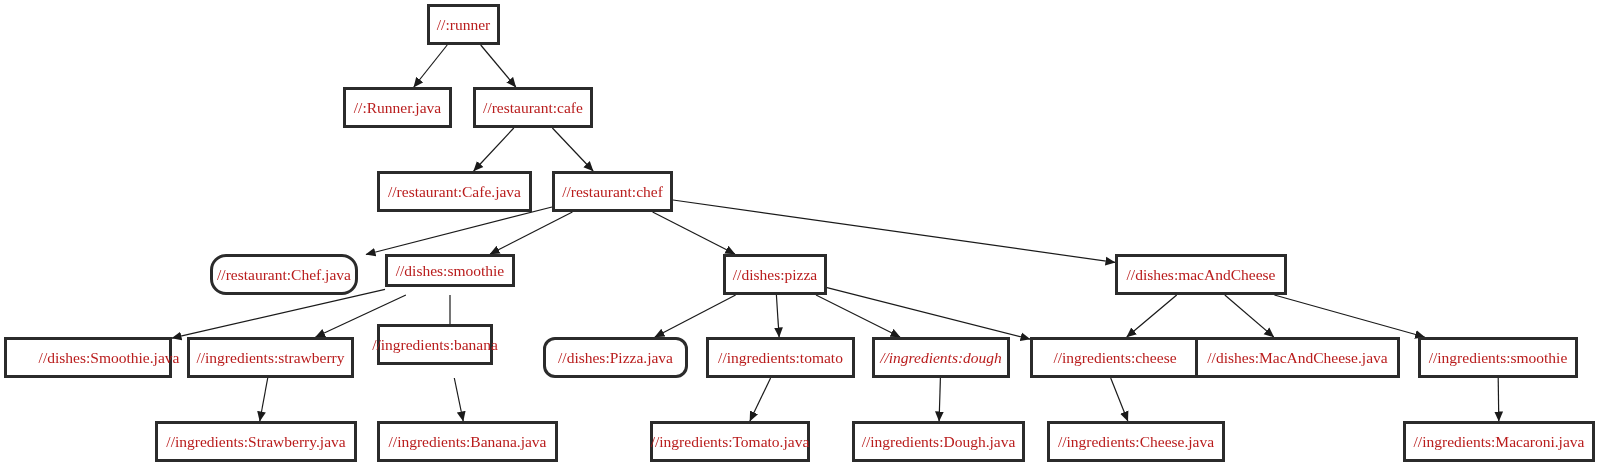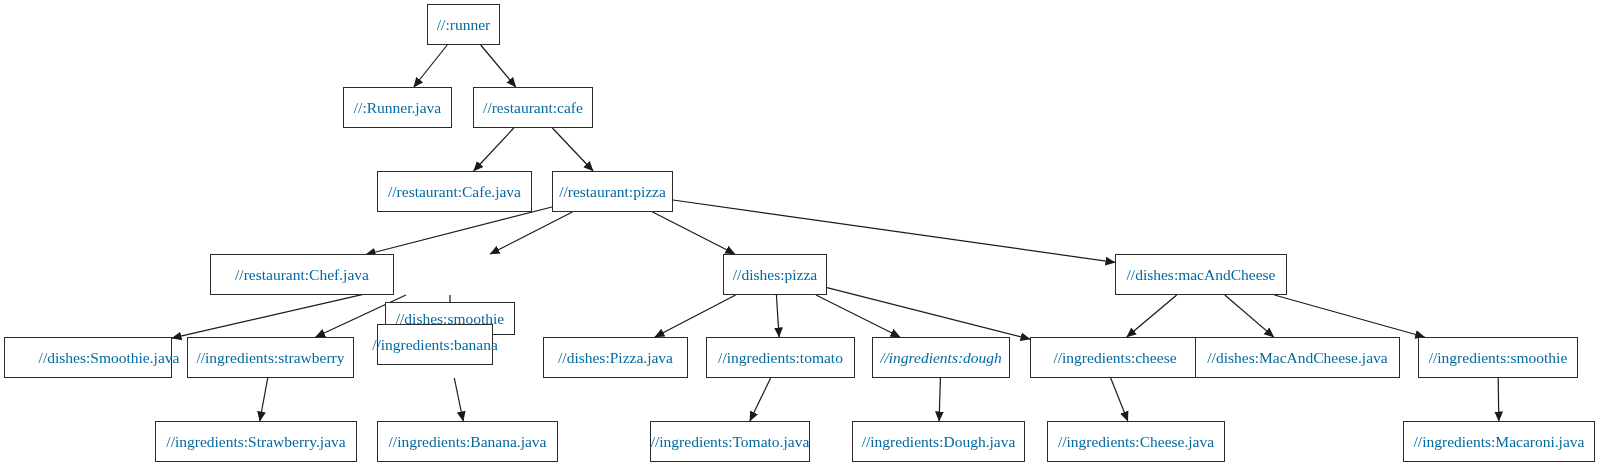--- a/index.html
+++ b/index.html
@@ -19,26 +19,26 @@
     position: absolute;
     left: 0;
     top: 0;
     width: 1600px;
     height: 468px;
   }
   .node {
     position: absolute;
     box-sizing: border-box;
     background: #ffffff;
-    border: 1px solid #ef4444;
+    border: 3px solid #ef4444;
     display: flex;
     align-items: center;
     justify-content: center;
     font-size: 15.5px;
-    color: #0369a1;
+    color: #b91c1c;
     white-space: nowrap;
     line-height: 1;
   }
 </style>
 </head>
 <body>
 
 <div id="canvas">
   <svg id="edge-layer" width="1600" height="468" viewBox="0 0 1600 468" xmlns="http://www.w3.org/2000/svg">
     <defs>
@@ -71,29 +71,29 @@
         <line x1="1224.8" y1="295.0" x2="1273.7" y2="337.0" stroke="#1a1a1a" stroke-width="1.2" marker-end="url(#arrowhead)"></line>
         <line x1="1274.4" y1="295.0" x2="1424.6" y2="337.0" stroke="#1a1a1a" stroke-width="1.2" marker-end="url(#arrowhead)"></line>
         <line x1="1498.2" y1="378.0" x2="1498.8" y2="421.0" stroke="#1a1a1a" stroke-width="1.2" marker-end="url(#arrowhead)"></line>
       </g>
   </svg>
   <div id="nodes">
       <div class="node" style="left: 427px; top: 4px; width: 73px; height: 41px; border-color: rgb(43, 43, 43); background: rgb(255, 255, 255);">//:runner</div>
       <div class="node" style="left: 343px; top: 87px; width: 109px; height: 41px; border-color: rgb(43, 43, 43); background: rgb(255, 255, 255);">//:Runner.java</div>
       <div class="node" style="left: 473px; top: 87px; width: 120px; height: 41px; border-color: rgb(43, 43, 43); background: rgb(255, 255, 255);">//restaurant:cafe</div>
       <div class="node" style="left: 377px; top: 171px; width: 155px; height: 41px; border-color: rgb(43, 43, 43); background: rgb(255, 255, 255);">//restaurant:Cafe.java</div>
-      <div class="node" style="left: 552px; top: 171px; width: 121px; height: 41px; border-color: rgb(43, 43, 43); background: rgb(255, 255, 255);">//restaurant:pizza</div>
-      <div class="node" style="left: 210px; top: 254px; width: 184px; height: 41px; border-color: rgb(43, 43, 43); background: rgb(255, 255, 255);">//restaurant:Chef.java</div>
-      <div class="node" style="left: 385px; top: 254px; width: 130px; height: 33px; border-color: rgb(43, 43, 43); background: rgb(255, 255, 255); margin-top: 48px;">//dishes:smoothie</div>
+      <div class="node" style="left: 552px; top: 171px; width: 121px; height: 41px; border-color: rgb(43, 43, 43); background: rgb(255, 255, 255);">//restaurant:chef</div>
+      <div class="node" style="left: 210px; top: 254px; width: 148px; height: 41px; border-color: rgb(43, 43, 43); background: rgb(255, 255, 255); border-radius: 16px;">//restaurant:Chef.java</div>
+      <div class="node" style="left: 385px; top: 254px; width: 130px; height: 33px; border-color: rgb(43, 43, 43); background: rgb(255, 255, 255);">//dishes:smoothie</div>
       <div class="node" style="left: 723px; top: 254px; width: 104px; height: 41px; border-color: rgb(43, 43, 43); background: rgb(255, 255, 255);">//dishes:pizza</div>
       <div class="node" style="left: 1115px; top: 254px; width: 172px; height: 41px; border-color: rgb(43, 43, 43); background: rgb(255, 255, 255);">//dishes:macAndCheese</div>
       <div class="node" style="left: 4px; top: 337px; width: 168px; height: 41px; border-color: rgb(43, 43, 43); background: rgb(255, 255, 255); padding-left: 42px;">//dishes:Smoothie.java</div>
       <div class="node" style="left: 187px; top: 337px; width: 167px; height: 41px; border-color: rgb(43, 43, 43); background: rgb(255, 255, 255); text-align: right;">//ingredients:strawberry</div>
       <div class="node" style="left: 377px; top: 324px; width: 116px; height: 41px; border-color: rgb(43, 43, 43); background: rgb(255, 255, 255);">//ingredients:banana</div>
-      <div class="node" style="left: 543px; top: 337px; width: 145px; height: 41px; border-color: rgb(43, 43, 43); background: rgb(255, 255, 255);">//dishes:Pizza.java</div>
+      <div class="node" style="left: 543px; top: 337px; width: 145px; height: 41px; border-color: rgb(43, 43, 43); background: rgb(255, 255, 255); border-radius: 12px;">//dishes:Pizza.java</div>
       <div class="node" style="left: 706px; top: 337px; width: 149px; height: 41px; border-color: rgb(43, 43, 43); background: rgb(255, 255, 255);">//ingredients:tomato</div>
       <div class="node" style="left: 872px; top: 337px; width: 138px; height: 41px; border-color: rgb(43, 43, 43); background: rgb(255, 255, 255); font-style: italic;">//ingredients:dough</div>
       <div class="node" style="left: 1030px; top: 337px; width: 170px; height: 41px; border-color: rgb(43, 43, 43); background: rgb(255, 255, 255);">//ingredients:cheese</div>
       <div class="node" style="left: 1195px; top: 337px; width: 205px; height: 41px; border-color: rgb(43, 43, 43); background: rgb(255, 255, 255); text-align: right;">//dishes:MacAndCheese.java</div>
       <div class="node" style="left: 1418px; top: 337px; width: 160px; height: 41px; border-color: rgb(43, 43, 43); background: rgb(255, 255, 255);">//ingredients:smoothie</div>
       <div class="node" style="left: 155px; top: 421px; width: 202px; height: 41px; border-color: rgb(43, 43, 43); background: rgb(255, 255, 255);">//ingredients:Strawberry.java</div>
       <div class="node" style="left: 377px; top: 421px; width: 181px; height: 41px; border-color: rgb(43, 43, 43); background: rgb(255, 255, 255);">//ingredients:Banana.java</div>
       <div class="node" style="left: 650px; top: 421px; width: 160px; height: 41px; border-color: rgb(43, 43, 43); background: rgb(255, 255, 255);">//ingredients:Tomato.java</div>
       <div class="node" style="left: 852px; top: 421px; width: 173px; height: 41px; border-color: rgb(43, 43, 43); background: rgb(255, 255, 255);">//ingredients:Dough.java</div>
       <div class="node" style="left: 1047px; top: 421px; width: 178px; height: 41px; border-color: rgb(43, 43, 43); background: rgb(255, 255, 255);">//ingredients:Cheese.java</div>

